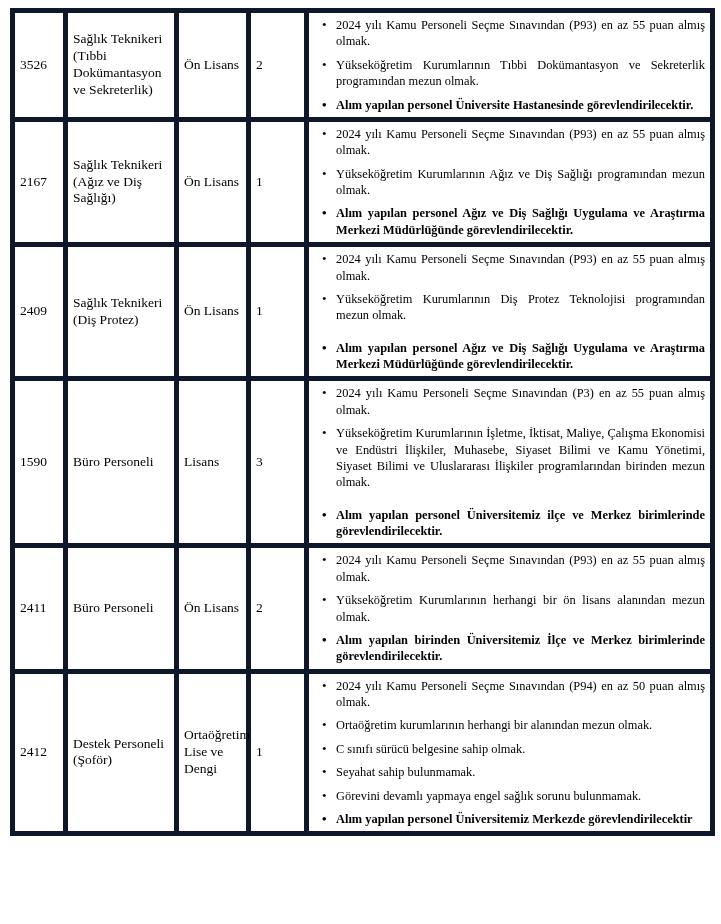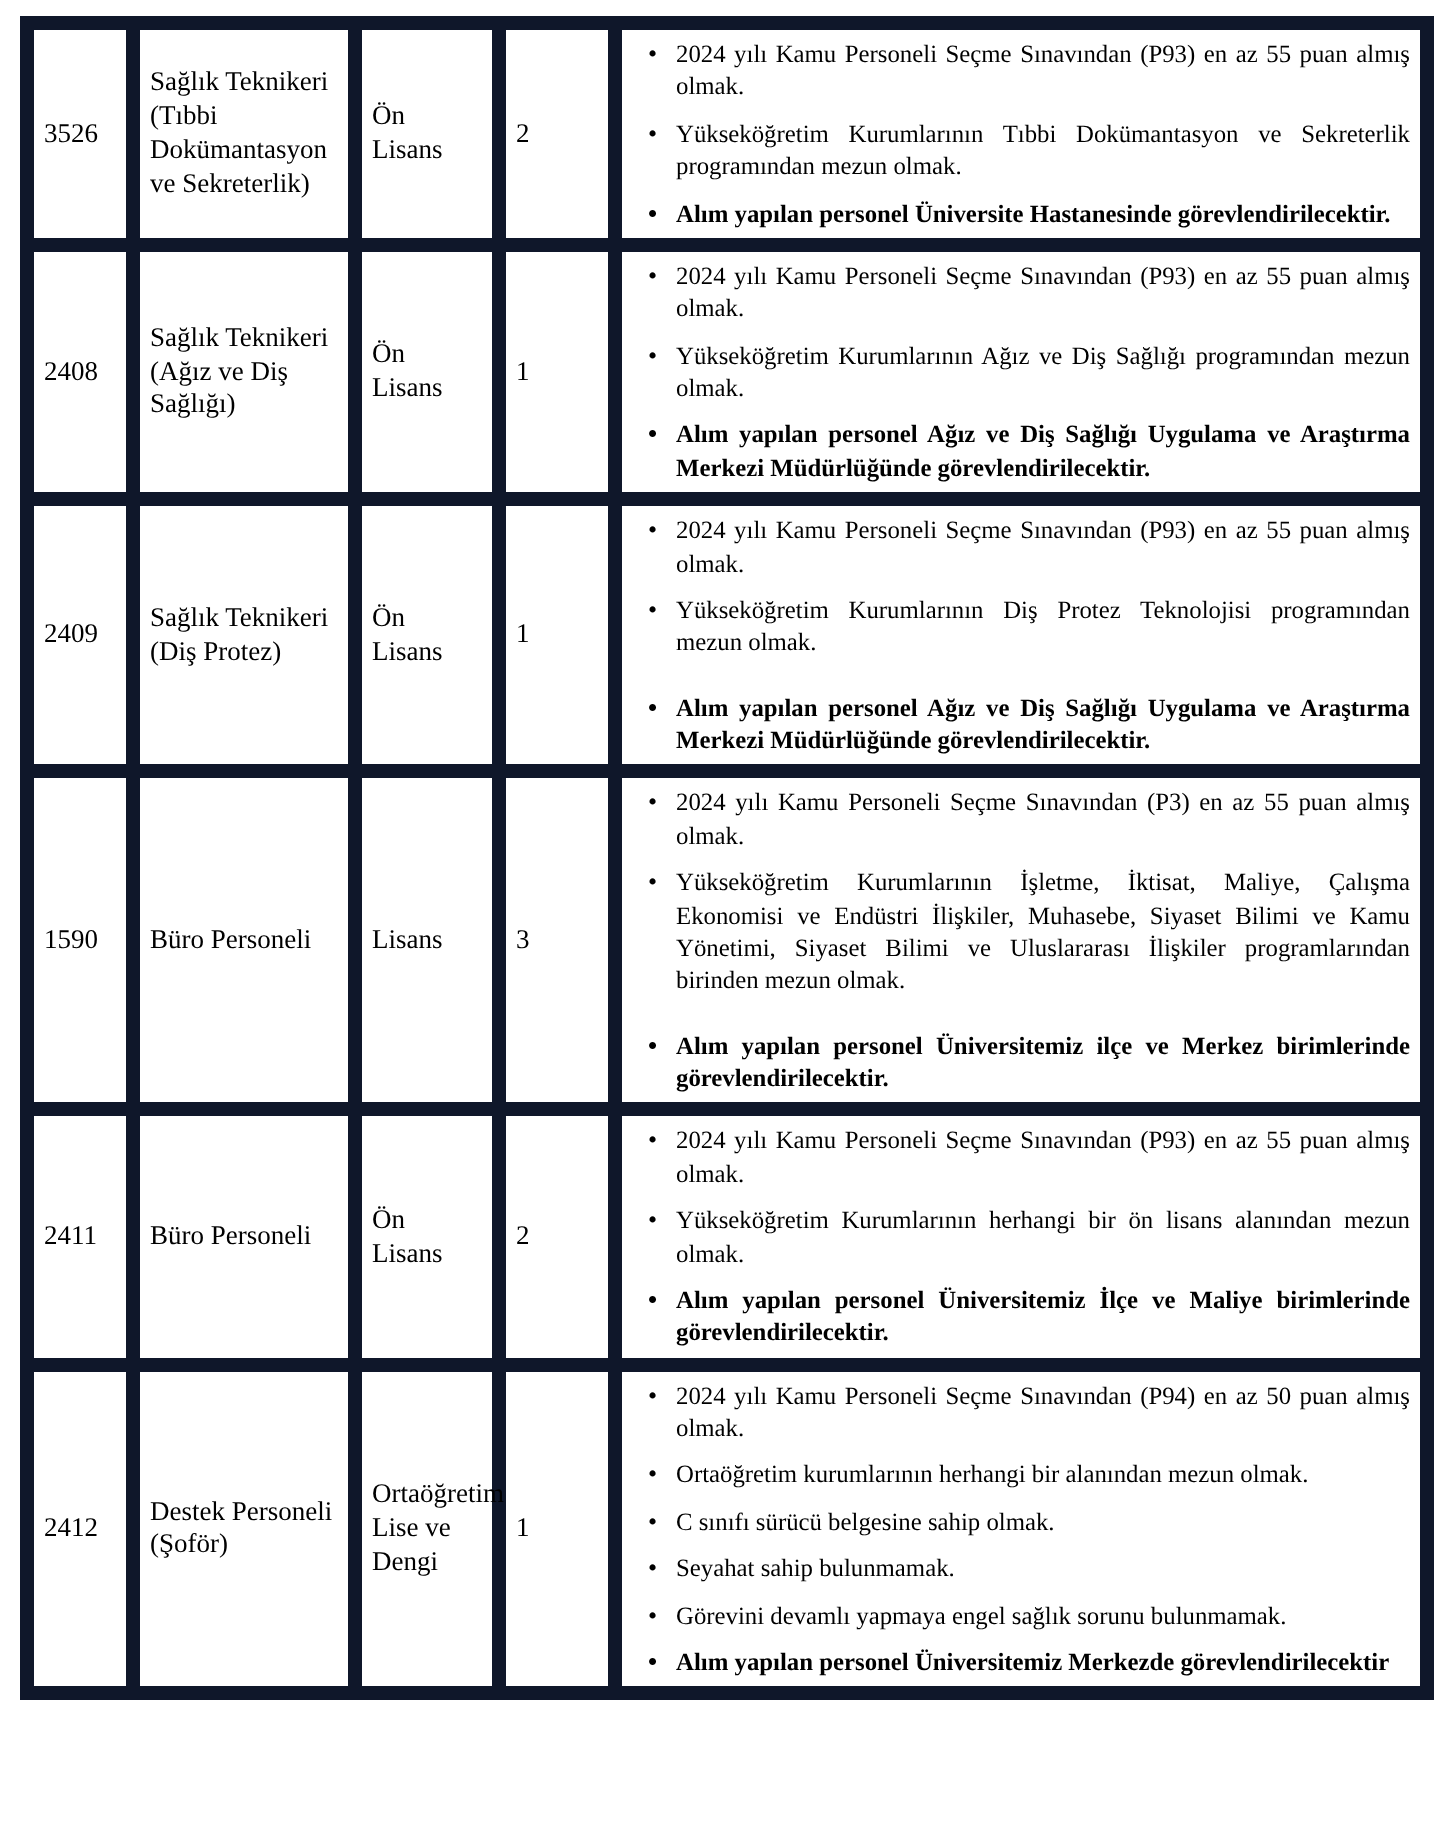--- a/index.html
+++ b/index.html
@@ -19,21 +19,21 @@
     height: 924px;
     box-sizing: border-box;
     padding: 8px 10px 6px 10px;
   }
   table.announce {
     border-collapse: collapse;
     width: 700px;
     table-layout: fixed;
   }
   table.announce td {
-    border: 7px solid #0f172a;
+    border: 5px solid #0f172a;
     vertical-align: middle;
     padding: 4px 5px;
   }
   col.c-code  { width: 53px; }
   col.c-title { width: 111px; }
   col.c-edu   { width: 72px; }
   col.c-qty   { width: 58px; }
   col.c-req   { width: 406px; }
 
   td.code, td.title, td.edu, td.qty {
@@ -100,21 +100,21 @@
           <td class="qty">2</td>
           <td class="req">
             <ul class="req-list">
               <li class="">2024 yılı Kamu Personeli Seçme Sınavından (P93) en az 55 puan almış olmak.</li>
               <li class="">Yükseköğretim Kurumlarının Tıbbi Dokümantasyon ve Sekreterlik programından mezun olmak.</li>
               <li class="note ">Alım yapılan personel Üniversite Hastanesinde görevlendirilecektir.</li>
             </ul>
           </td>
         </tr>
         <tr>
-          <td class="code">2408</td>
+          <td class="code">2167</td>
           <td class="title">
             <div>Sağlık Teknikeri</div>
             <div class="strong">(Ağız ve Diş Sağlığı)</div>
           </td>
           <td class="edu">Ön Lisans</td>
           <td class="qty">1</td>
           <td class="req">
             <ul class="req-list">
               <li class="">2024 yılı Kamu Personeli Seçme Sınavından (P93) en az 55 puan almış olmak.</li>
               <li class="">Yükseköğretim Kurumlarının Ağız ve Diş Sağlığı programından mezun olmak.</li>
@@ -157,21 +157,21 @@
           <td class="code">2411</td>
           <td class="title">
             <div>Büro Personeli</div>
           </td>
           <td class="edu">Ön Lisans</td>
           <td class="qty">2</td>
           <td class="req">
             <ul class="req-list">
               <li class="">2024 yılı Kamu Personeli Seçme Sınavından (P93) en az 55 puan almış olmak.</li>
               <li class="">Yükseköğretim Kurumlarının herhangi bir ön lisans alanından mezun olmak.</li>
-              <li class="note ">Alım yapılan personel Üniversitemiz İlçe ve Maliye birimlerinde görevlendirilecektir.</li>
+              <li class="note ">Alım yapılan birinden Üniversitemiz İlçe ve Merkez birimlerinde görevlendirilecektir.</li>
             </ul>
           </td>
         </tr>
         <tr>
           <td class="code">2412</td>
           <td class="title">
             <div>Destek Personeli</div>
             <div>(Şoför)</div>
           </td>
           <td class="edu">Ortaöğretim Lise ve Dengi</td>

